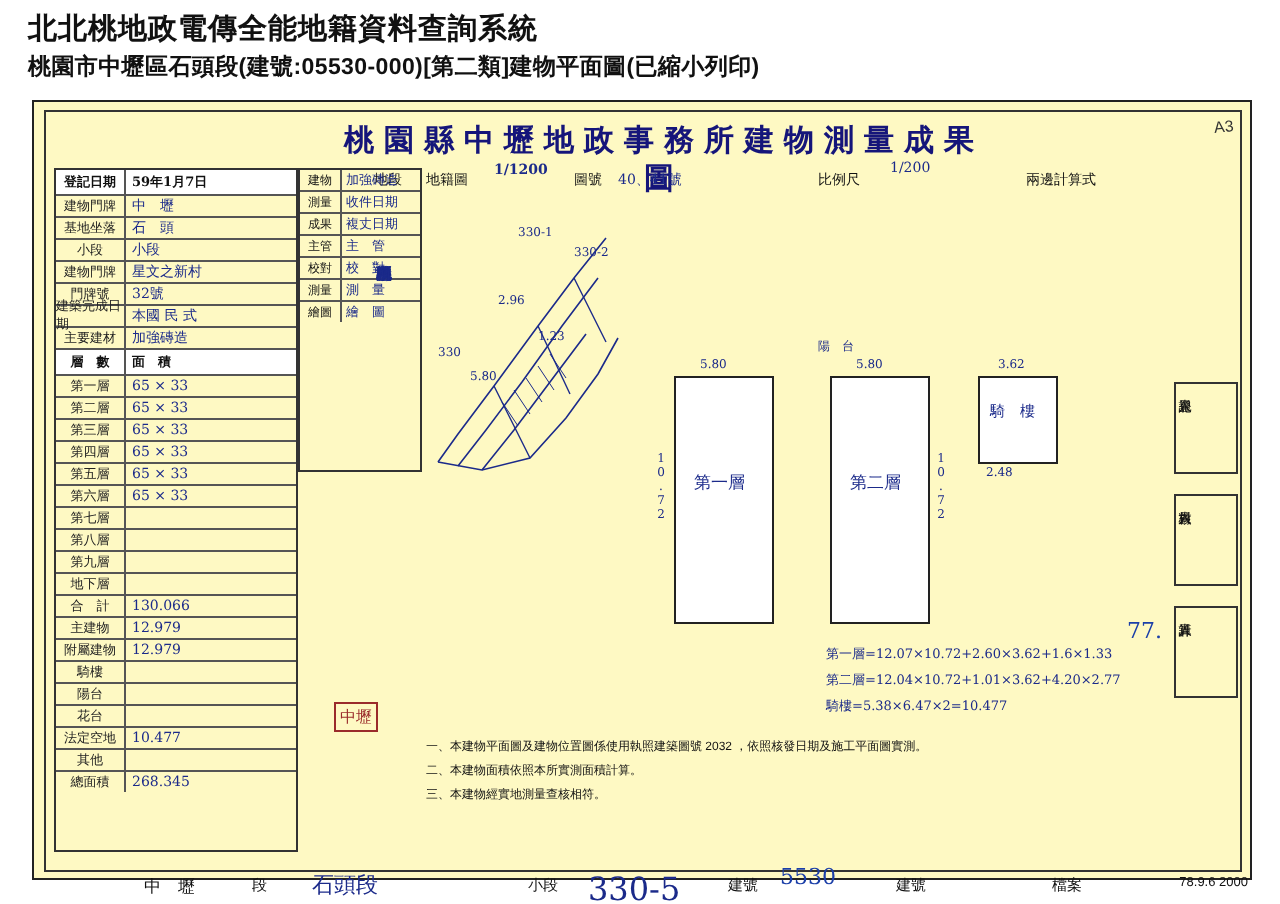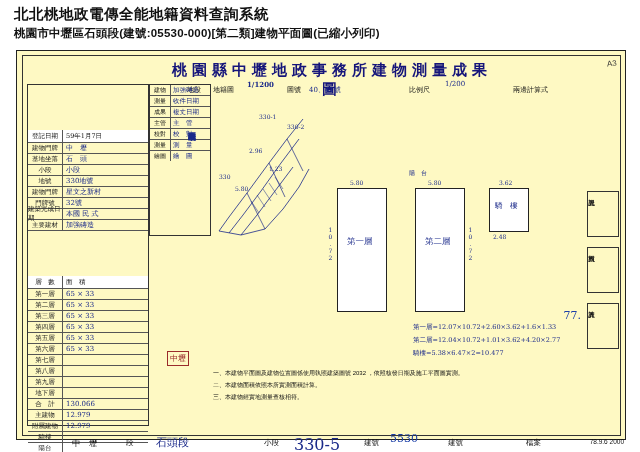--- a/index.html
+++ b/index.html
@@ -23,21 +23,21 @@
 
   .doc-title{position:absolute;left:150px;top:10px;width:330px;text-align:center;font-size:15px;letter-spacing:5px;font-weight:bold;color:#15157a;font-family:"DejaVu Serif",serif;}
 
   .sheet-code{position:absolute;right:8px;top:8px;font-size:8px;color:#333;transform:rotate(-6deg);}
 
   
   .ltab{position:absolute;left:10px;top:33px;width:120px;height:340px;border:0.8px solid #333;font-size:7px;}
   .ltab .row{position:relative;border-bottom:0.6px solid #555;height:10px;display:flex;align-items:center;}
   .ltab .lab{width:34px;border-right:0.6px solid #555;height:100%;display:flex;align-items:center;justify-content:center;font-size:6.5px;color:#222;}
   .ltab .val{flex:1;padding-left:3px;font-size:7px;color:#1b2a8a;font-family:"DejaVu Serif",serif;}
-  .ltab .hdrrow{height:12px;background:#fff;font-weight:normal;margin-top:45px;}
+  .ltab .hdrrow{height:12px;background:#fff;font-weight:bold;}
   .ltab .hdrrow .lab,.ltab .hdrrow .val{font-size:6.5px;color:#111;}
 
   
   .midcol{position:absolute;left:132px;top:33px;width:60px;height:150px;border:0.8px solid #333;font-size:6.5px;}
   .midcol .mrow{height:10px;border-bottom:0.6px solid #555;display:flex;align-items:center;}
   .midcol .mlab{width:20px;border-right:0.6px solid #555;height:100%;display:flex;align-items:center;justify-content:center;font-size:6px;}
   .midcol .mval{flex:1;padding-left:2px;color:#1b2a8a;font-family:"DejaVu Serif",serif;}
 
   
   .topnote{position:absolute;left:196px;top:34px;width:392px;font-size:7px;color:#111;}
@@ -102,24 +102,20 @@
       <div class="lab">建物門牌</div>
       <div class="val hand">中　壢</div>
     </div>
     <div class="row">
       <div class="lab">基地坐落</div>
       <div class="val hand">石　頭</div>
     </div>
     <div class="row">
       <div class="lab">小段</div>
       <div class="val hand">小段</div>
-    </div>
-    <div class="row">
-      <div class="lab">地號</div>
-      <div class="val hand">330地號</div>
     </div>
     <div class="row">
       <div class="lab">建物門牌</div>
       <div class="val hand">星文之新村</div>
     </div>
     <div class="row">
       <div class="lab">門牌號</div>
       <div class="val hand">32號</div>
     </div>
     <div class="row">

